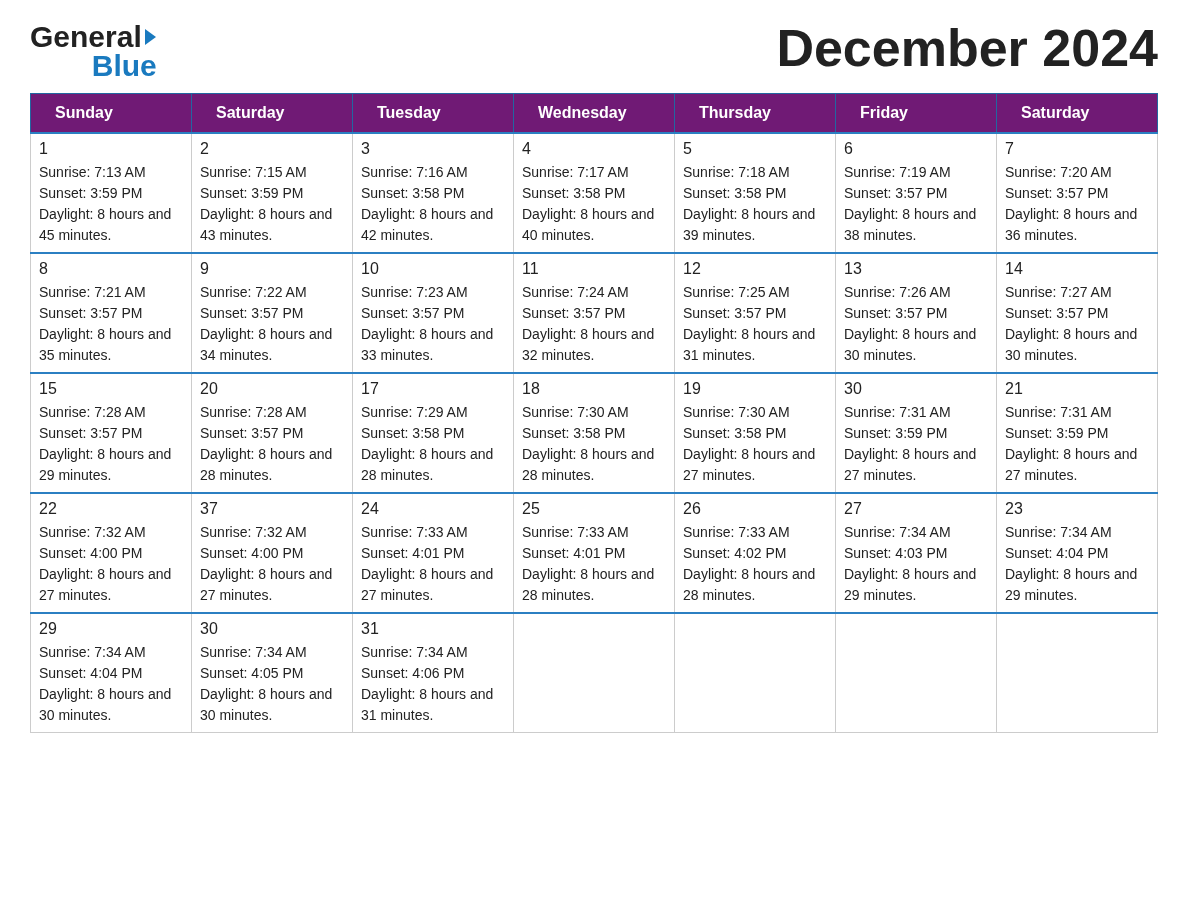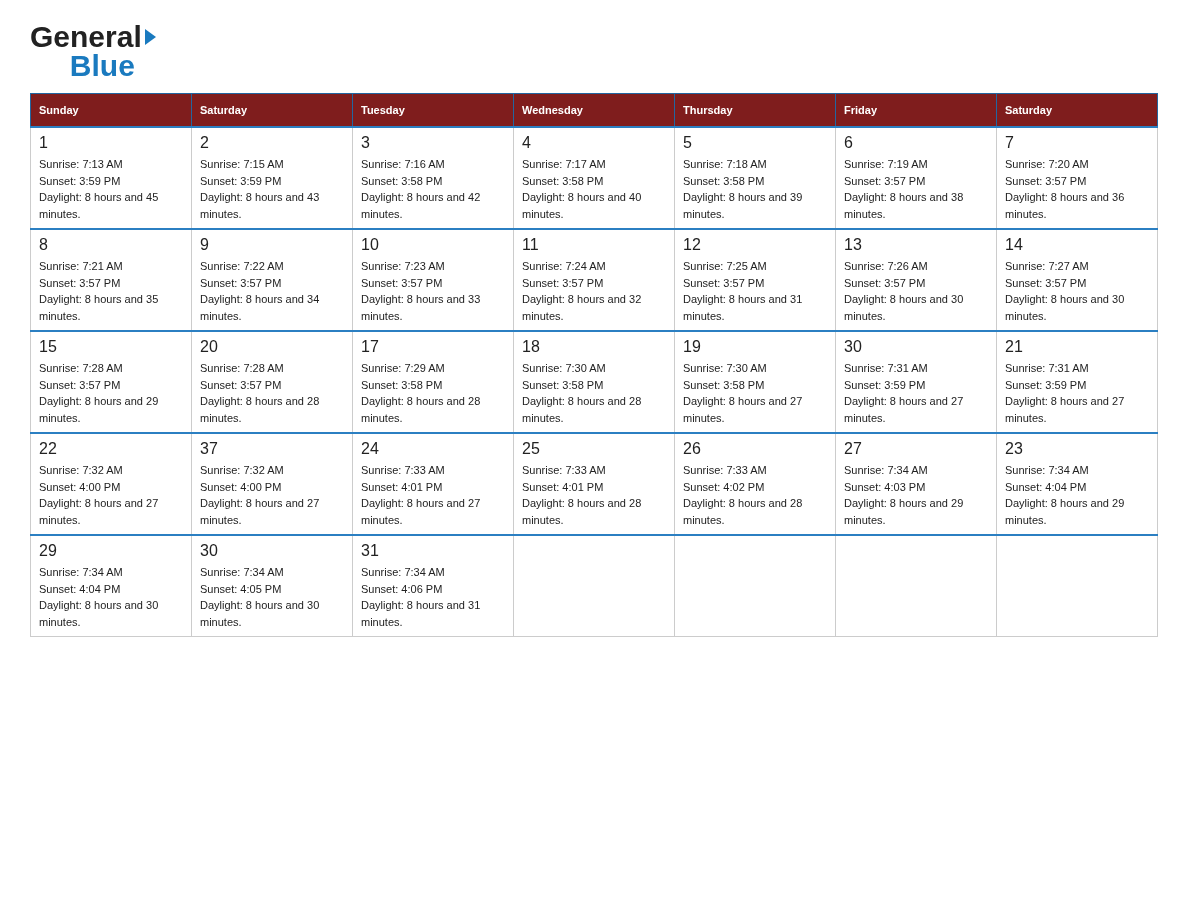--- a/index.html
+++ b/index.html
@@ -12,21 +12,21 @@
     }
     .header {
       display: flex;
       justify-content: space-between;
       align-items: flex-start;
       margin-bottom: 10px;
     }
     .logo {
       display: flex;
       flex-direction: column;
-      align-items: center;
+      align-items: flex-end;
     }
     .title-block {
       text-align: right;
     }
     .month-title {
       font-size: 52px;
       font-weight: bold;
       color: #222;
       line-height: 1.1;
     }
@@ -34,24 +34,24 @@
       font-size: 22px;
       color: #555;
       margin-top: 4px;
     }
     table {
       width: 100%;
       border-collapse: collapse;
       margin-top: 10px;
     }
     thead tr th {
-      background-color: #7f1d1d;
+      background-color: #701a75;
       color: #fff;
-      padding: 10px 8px;
-      font-size: 11px;
+      padding: 10px 24px;
+      font-size: 16px;
       font-weight: bold;
       text-align: left;
       border: 1px solid #2266a0;
     }
     tbody tr td {
       border: 1px solid #ccc;
       border-top: 2px solid #2b7fc2;
       vertical-align: top;
       padding: 6px 8px;
       font-size: 13px;
@@ -59,40 +59,41 @@
       min-height: 100px;
       width: 14.28%;
     }
     tbody tr td .day-num {
       font-size: 16px;
       font-weight: normal;
       margin-bottom: 4px;
       display: block;
     }
     tbody tr td .day-info {
-      font-size: 11px;
+      font-size: 14px;
       color: #222;
       line-height: 1.5;
     }
     tbody tr td.empty {
       background: #fff;
     }
   </style>
 </head>
 <body>
 
 <div class="header">
   <div class="logo">
     <div style="font-size:30px; font-weight:bold; color:#222; line-height:1.1; display:flex; align-items:center;">
       <span style="color:#222;">General</span>
       <span style="display:inline-block; width:0; height:0; border-left:11px solid #1a7abf; border-top:8px solid transparent; border-bottom:8px solid transparent; margin-left:3px; margin-right:1px;"></span>
     </div>
     <div style="color:#1a7abf; font-size:30px; font-weight:bold; margin-top:-4px; margin-left:18px;">Blue</div>
   </div>
   <div class="title-block">
+    <div class="month-title">December 2024</div>
   </div>
 </div>
 
 <table>
   <thead>
     <tr id="weekday-header">
         <th>Sunday</th>
         <th>Saturday</th>
         <th>Tuesday</th>
         <th>Wednesday</th>

